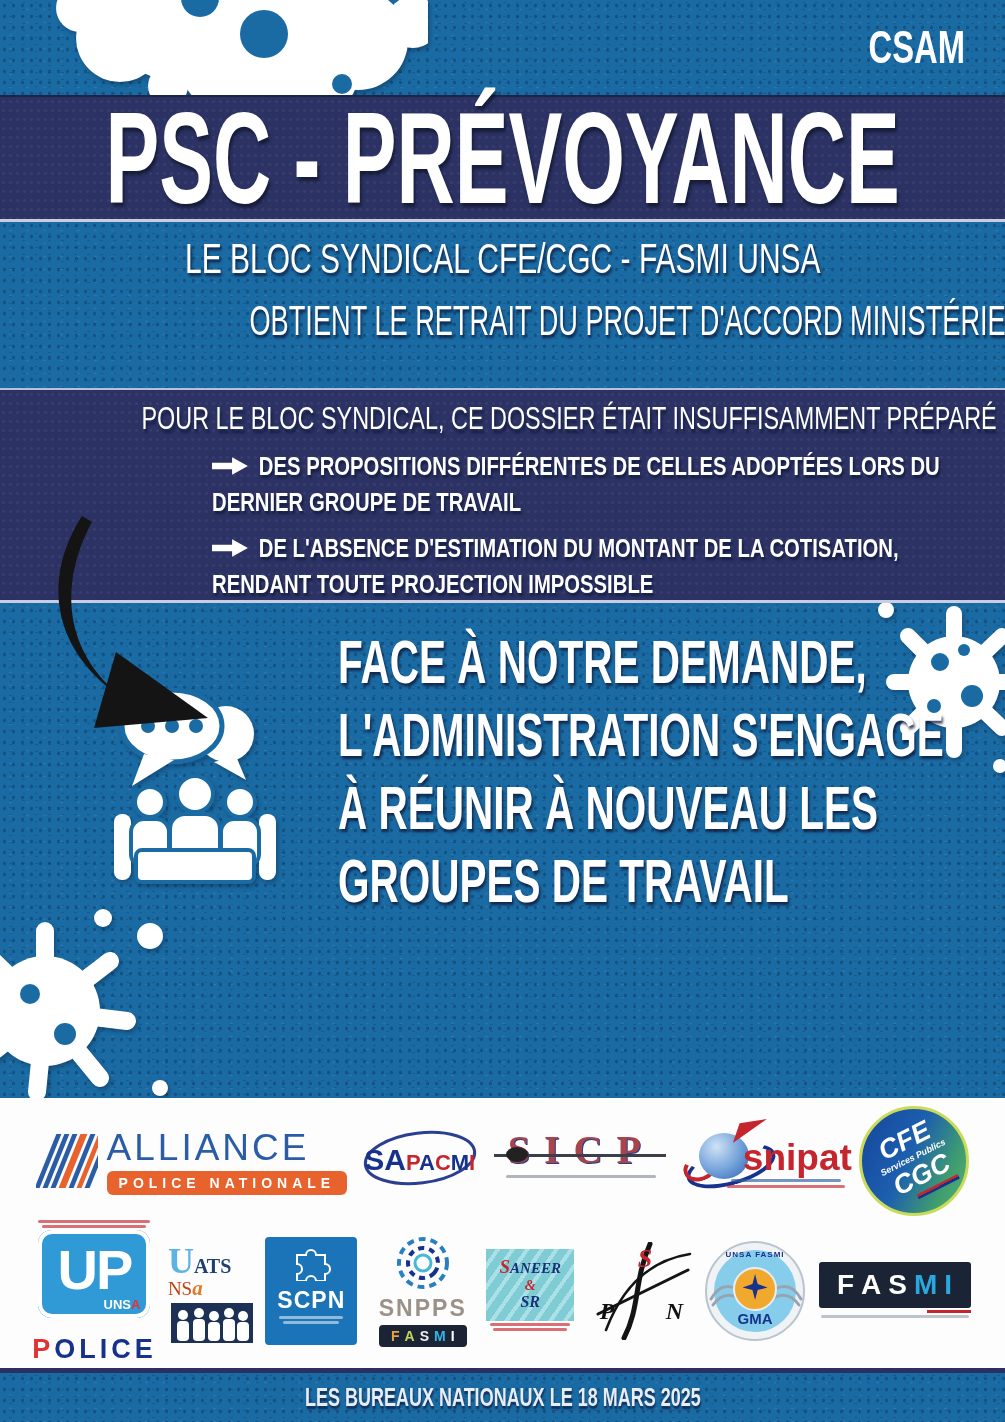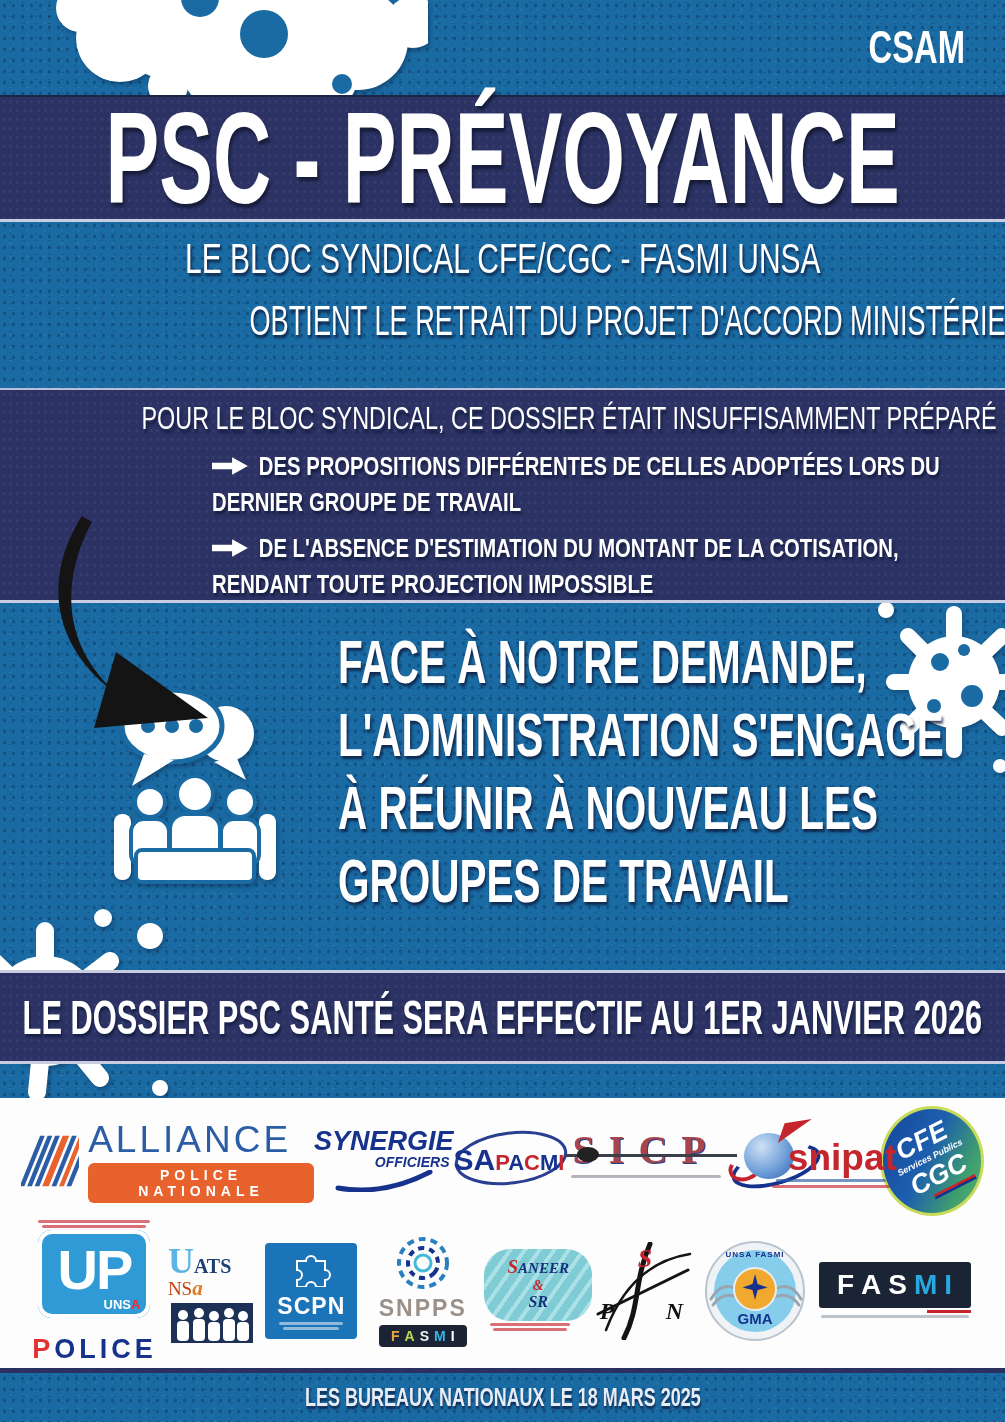--- a/index.html
+++ b/index.html
@@ -113,38 +113,38 @@
   
   .uats{width:88px;font-family:"Liberation Serif",serif;}
   .uats .r1 .u{font-size:36px;color:#5db3e4;font-weight:700;}
   .uats .r1 .ats{font-size:20px;color:#1d3f73;font-weight:700;}
   .uats .r2{margin-top:-6px;}
   .uats .r2 .ns{font-size:19px;color:#c2410c;font-weight:400;}
   .uats .r2 .a{font-size:21px;color:#e07b2a;font-style:italic;font-weight:700;}
   .uats svg{display:block;margin:2px auto 0;}
   
   .scpn{width:96px;}
-  .scpn .sq{width:92px;height:96px;background:#1b74b8;border-radius:4px;text-align:center;padding-top:6px;box-sizing:border-box;}
+  .scpn .sq{width:92px;height:108px;background:#1b74b8;border-radius:4px;text-align:center;padding-top:6px;box-sizing:border-box;}
   .scpn .nm{font-size:23px;font-weight:900;color:#fff;letter-spacing:1px;margin-top:2px;}
   
   .snpps{width:104px;text-align:center;}
   .snpps .nm{font-size:23px;font-weight:900;color:#9b9189;letter-spacing:2px;}
   .snpps .band{width:88px;height:22px;background:#1b2435;border-radius:4px;margin:3px auto 0;
     display:flex;align-items:center;justify-content:center;gap:5px;font-size:14px;font-weight:900;}
   
   .udo{width:96px;text-align:center;}
   .udo .sq{width:92px;height:92px;background:#24395c;border-radius:3px;padding-top:12px;box-sizing:border-box;}
   .udo .nm{font-size:34px;font-weight:900;color:#fff;letter-spacing:1px;}
   .udo .st{width:74px;height:5px;margin:4px auto 0;}
   .udo .cap{font-size:9px;color:#7b8ca1;letter-spacing:1px;margin-top:4px;}
   
   .saneer{width:92px;text-align:center;}
-  .saneer .sq{width:108px;height:72px;margin:0 auto;box-sizing:border-box;padding-top:8px;
+  .saneer .sq{width:88px;height:72px;margin:0 auto;box-sizing:border-box;padding-top:8px;
     background:repeating-linear-gradient(125deg,#7fccd4 0 8px,#abe0e6 8px 12px);
-    font-family:"Liberation Serif",serif;font-style:italic;line-height:1.1;border-radius:26px;}
+    font-family:"Liberation Serif",serif;font-style:italic;line-height:1.1;}
   .saneer .s{color:#c5252c;font-size:19px;font-weight:700;}
   .saneer .aneer{color:#16307a;font-size:15px;font-weight:700;}
   .saneer .amp{color:#c5252c;font-size:14px;font-weight:700;}
   .saneer .sr{color:#16307a;font-size:16px;font-weight:700;}
   
   .spn{position:relative;width:110px;height:98px;font-family:"Liberation Serif",serif;font-style:italic;}
   .spn .L{position:absolute;font-weight:700;color:#111;}
   .spn .ls{left:52px;top:2px;font-size:26px;color:#c5252c;}
   .spn .lp{left:14px;top:56px;font-size:24px;}
   .spn .ln{left:80px;top:56px;font-size:24px;}
@@ -278,23 +278,20 @@
     </div>
   </div>
 
   <div id="engagement" class="abs">
     <div>FACE À NOTRE DEMANDE,</div>
     <div>L'ADMINISTRATION S'ENGAGE</div>
     <div>À RÉUNIR À NOUVEAU LES</div>
     <div>GROUPES DE TRAVAIL</div>
   </div>
 
-  <div id="banner" class="abs navy">
-    <div class="t">LE DOSSIER PSC SANTÉ SERA EFFECTIF AU 1ER JANVIER 2026</div>
-  </div>
 
   <div id="logos" class="abs">
     <div id="row1" class="lrow">
 
       <div class="alliance">
         <svg width="62" height="62" viewBox="0 0 62 62">
           <g transform="skewX(-22)">
             <rect x="22" y="4" width="5" height="54" fill="#2b5ca6"></rect>
               <rect x="30" y="4" width="5" height="54" fill="#2b5ca6"></rect>
             <rect x="38" y="4" width="5" height="54" fill="#2b5ca6"></rect>
@@ -303,27 +300,20 @@
               <rect x="64" y="4" width="5" height="54" fill="#e8622d"></rect>
             <rect x="72" y="4" width="5" height="54" fill="#2b5ca6"></rect>
           </g>
         </svg>
         <div>
           <div class="nm">ALLIANCE</div>
           <div class="pill">POLICE NATIONALE</div>
         </div>
       </div>
 
-      <div class="synergie">
-        <div class="s1">SYNERGIE</div>
-        <div class="s2">OFFICIERS</div>
-        <svg width="100" height="22" viewBox="0 0 100 22">
-          <path d="M4,18 Q50,26 96,2" fill="none" stroke="#16328c" stroke-width="5" stroke-linecap="round"></path>
-        </svg>
-      </div>
 
       <div class="sapacmi">
         <svg width="116" height="62" viewBox="0 0 116 62">
           <ellipse cx="58" cy="31" rx="55" ry="25" fill="none" stroke="#2b3f92" stroke-width="3" transform="rotate(-7 58 31)"></ellipse>
         </svg>
         <div class="txt"><span class="sa">SA</span><span class="red">P</span><span class="blu">A</span><span class="red">C</span><span class="blu">M</span><span class="red">I</span></div>
       </div>
 
       <div class="sicp">
         <div class="nm">SICP</div>

